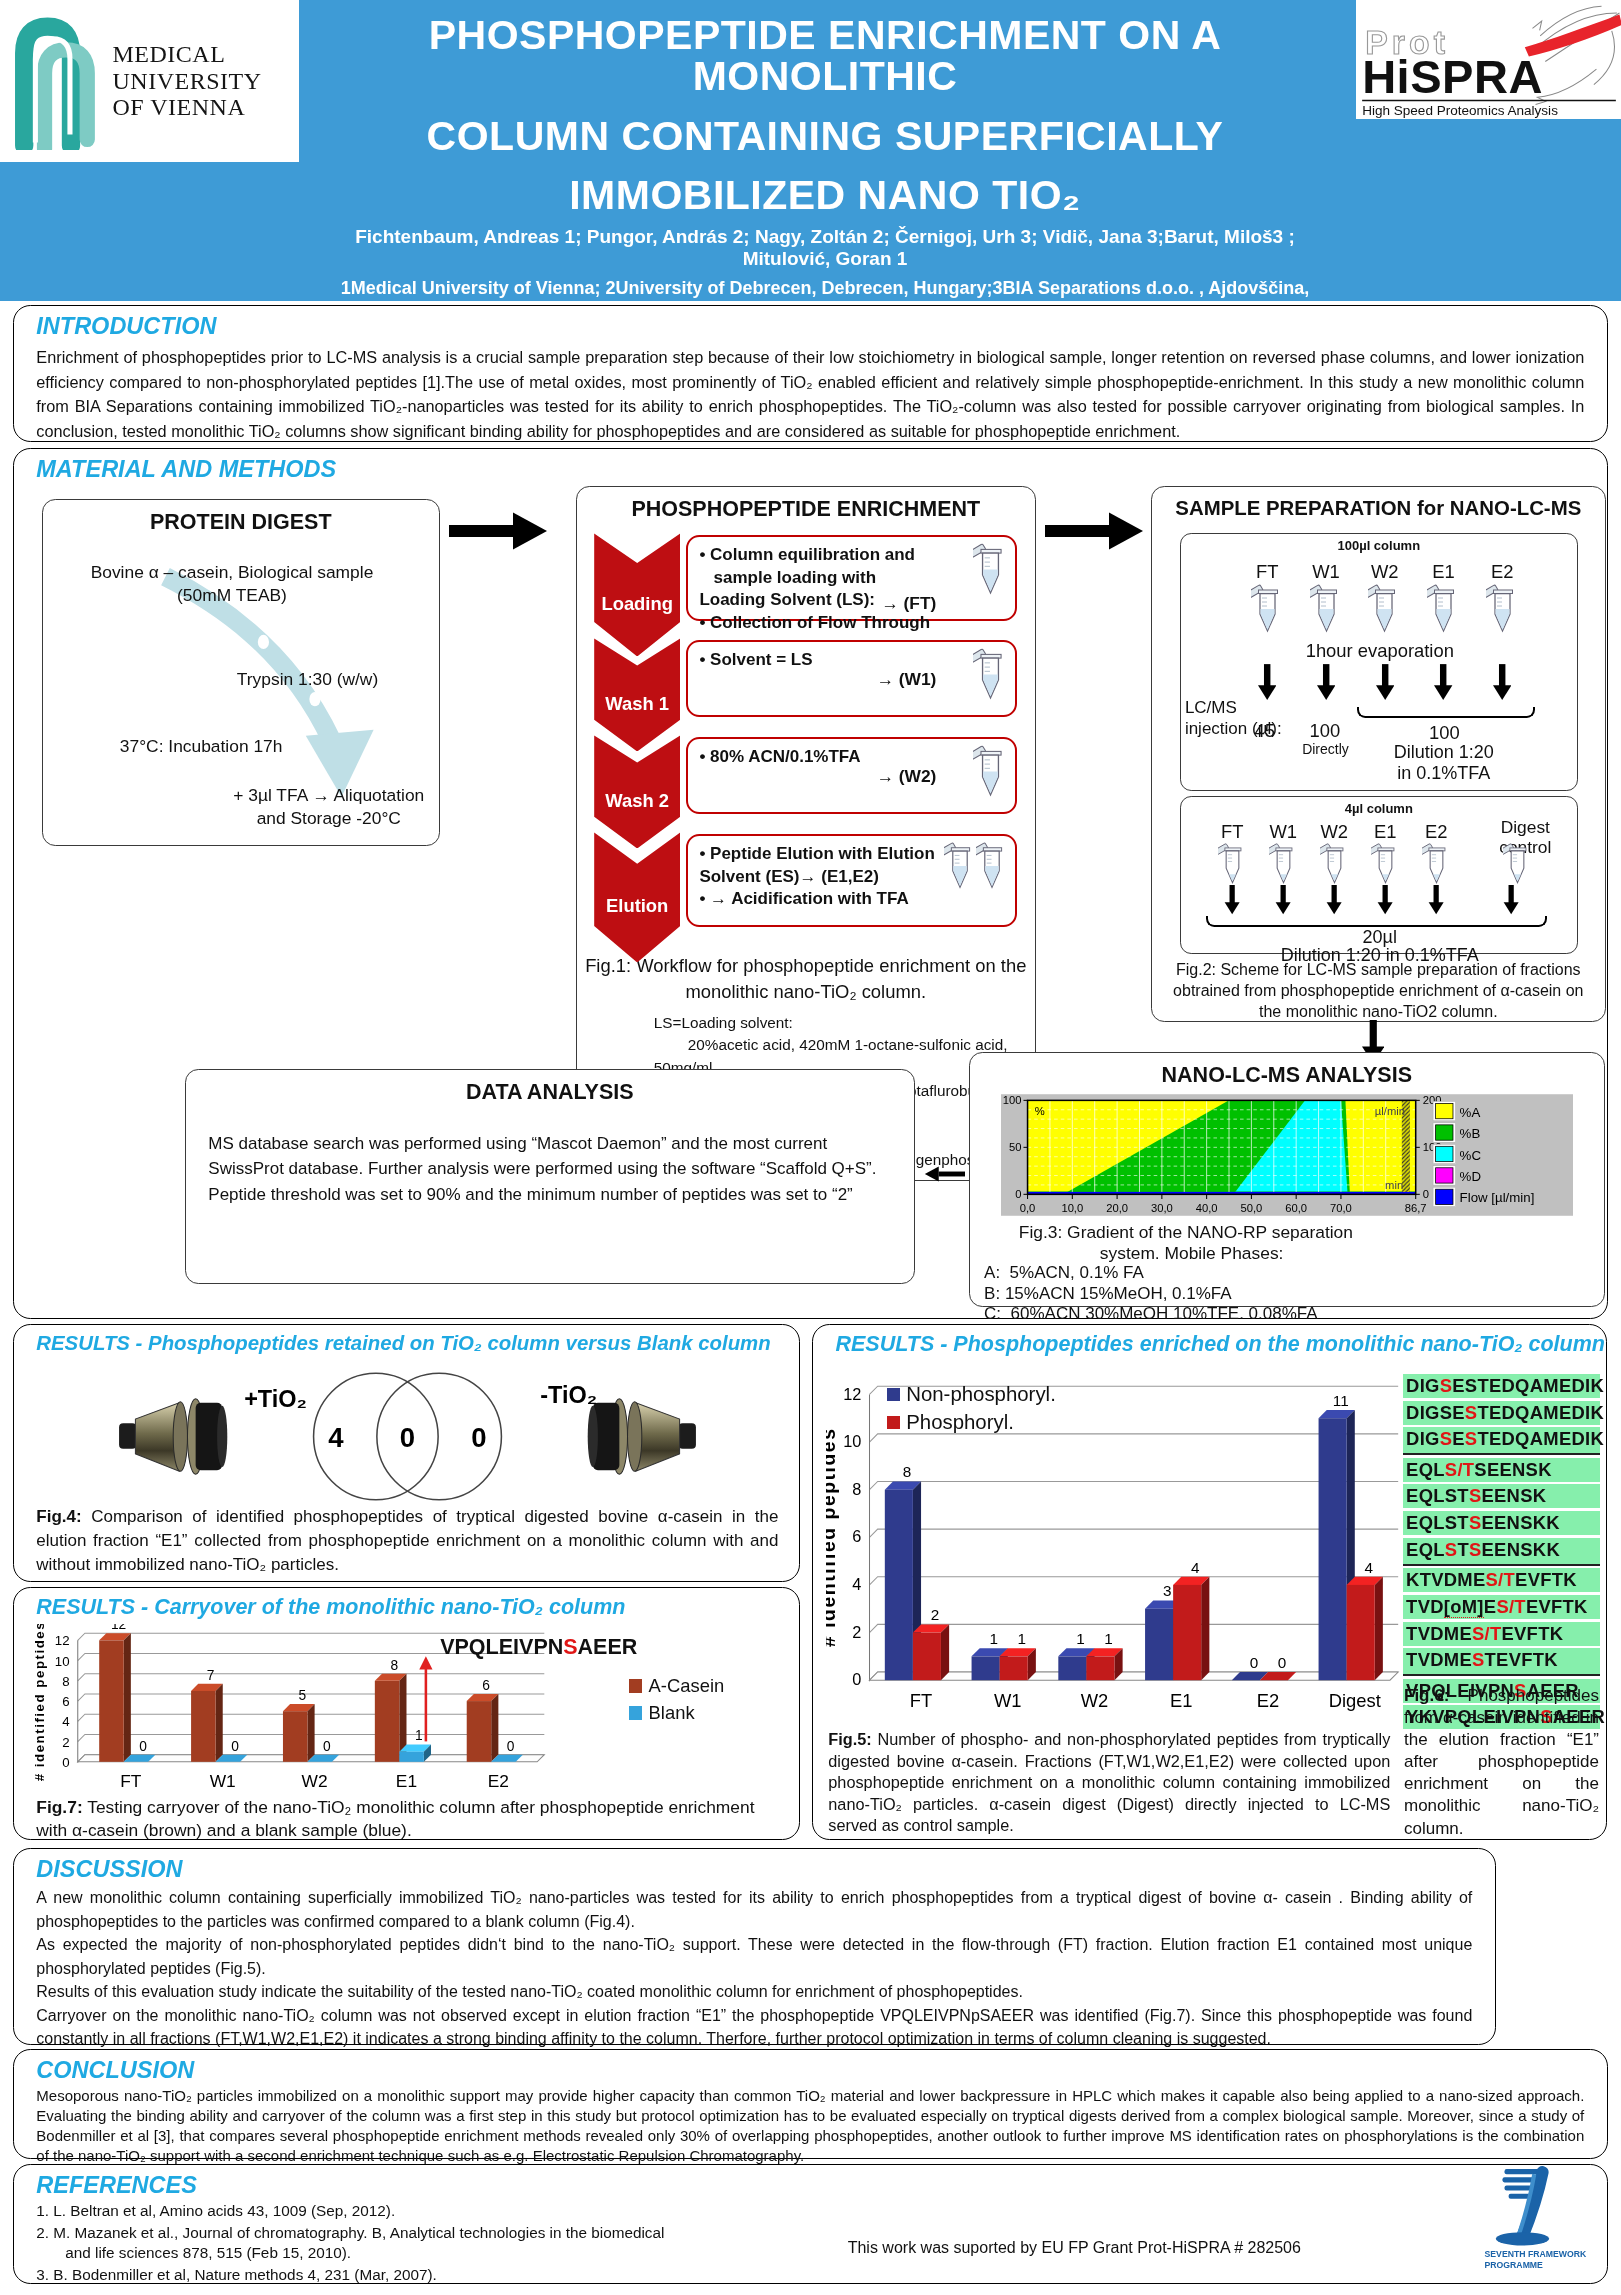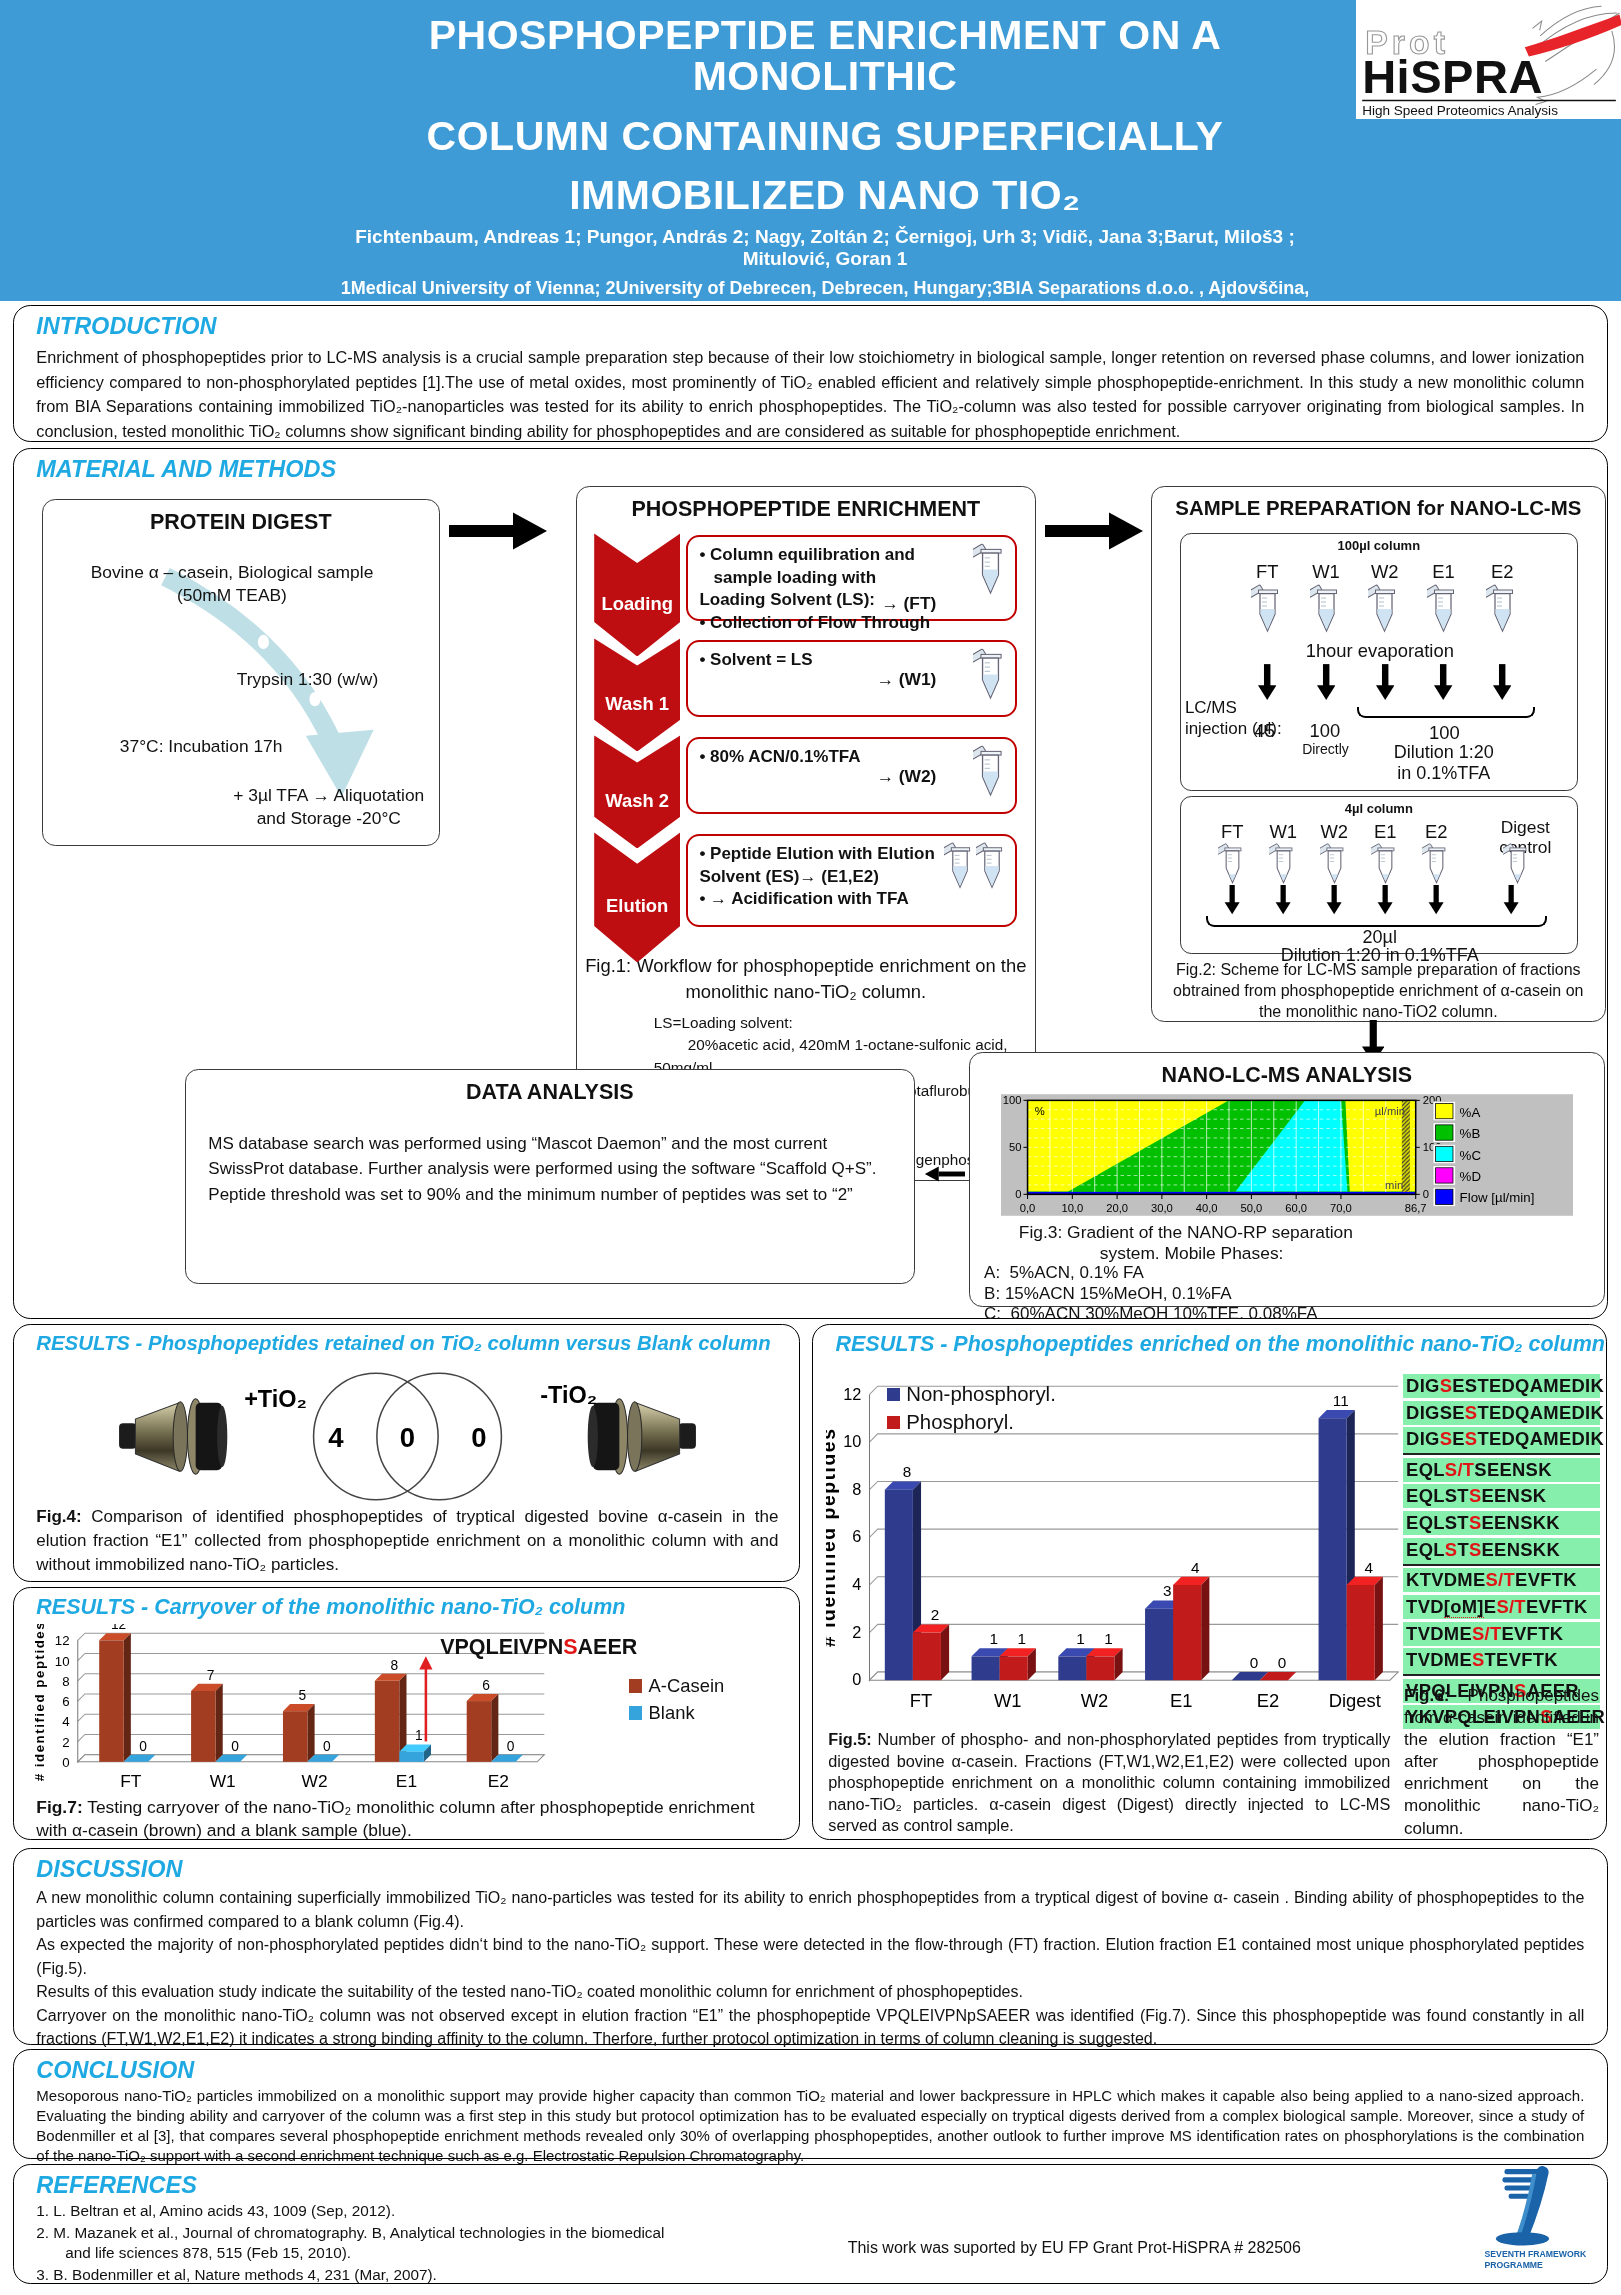--- a/index.html
+++ b/index.html
@@ -102,41 +102,53 @@
 
   
   #sec-carry{left:12.8px;top:1587px;width:787px;height:253px;}
   #sec-carry .sec-heading{font-size:21.5px;}
   #fig7-wrap{position:absolute;left:20.4px;top:36px;width:746px;height:171px;}
   #fig7-legend{position:absolute;left:595px;top:51px;font-size:18.4px;}
   #fig7-anno{position:absolute;left:406px;top:11.2px;font-size:21.5px;font-weight:600;}
   #fig7-cap{position:absolute;left:22.5px;top:208px;width:741px;font-size:17.4px;line-height:1.35;}
 
   
-  #sec-disc{left:12.8px;top:1848px;width:1595px;height:197px;}
+  #sec-disc{left:12.8px;top:1848px;width:1483px;height:197px;}
   .disc-body{margin:3.1px 22.5px 0 22.5px;font-size:16px;line-height:1.47;text-align:justify;}
   #sec-conc{left:12.8px;top:2049px;width:1595px;height:110px;}
   .conc-body{margin:2px 22.5px 0 22.5px;font-size:15px;line-height:1.32;text-align:justify;}
 
   
   #sec-refs{left:12.8px;top:2164px;width:1595px;height:120px;}
   #ref-list{margin:2px 0 0 22.5px;width:644px;font-size:15.3px;line-height:1.35;}
   .ref-item{padding-left:29px;text-indent:-29px;margin-bottom:1px;}
   #ack{position:absolute;left:690px;top:74px;width:741px;text-align:center;font-size:16px;}
   #fp7{position:absolute;right:15.3px;top:1px;width:107px;text-align:left;}
   .fp7-text{color:#1B63A8;font-weight:bold;font-size:8.7px;line-height:1.25;}
 
   svg text{font-family:"Liberation Sans",sans-serif;}
 </style>
 </head>
 <body>
 
 <div class="poster">
 
   <div class="header">
+    <div class="muw-box">
+      <svg width="89" height="138" viewBox="0 0 175 270">
+        <path d="M22 262 V80 q0 -52 46 -52 q46 0 46 52 V262" fill="none" stroke="#29A79E" stroke-width="36" stroke-linecap="round"></path>
+        <path d="M62 268 V120 q0 -46 42 -46 q42 0 42 46 V250" fill="none" stroke="#7ECBC4" stroke-width="30" stroke-linecap="round"></path>
+        <path d="M44 256 V92 q0 -40 34 -40 q34 0 34 40 V240" fill="none" stroke="#fff" stroke-width="10"></path>
+      </svg>
+      <div class="muw-text">
+        <div>MEDICAL</div>
+        <div>UNIVERSITY</div>
+        <div>OF VIENNA</div>
+      </div>
+    </div>
 
     <div class="hispra-box">
       <svg width="266" height="119" viewBox="0 0 520 232">
         <g stroke="#888" fill="none" stroke-width="2">
           <path d="M360 70 q60 -55 120 -58"></path>
           <path d="M350 95 q80 -70 160 -70"></path>
           <path d="M370 120 q90 -60 145 -95"></path>
           <path d="M345 55 l18 -14 l-4 18"></path>
           <path d="M470 135 q-60 50 -115 55 l16 8 l-20 6"></path>
           <path d="M500 60 q20 60 -35 105"></path>

